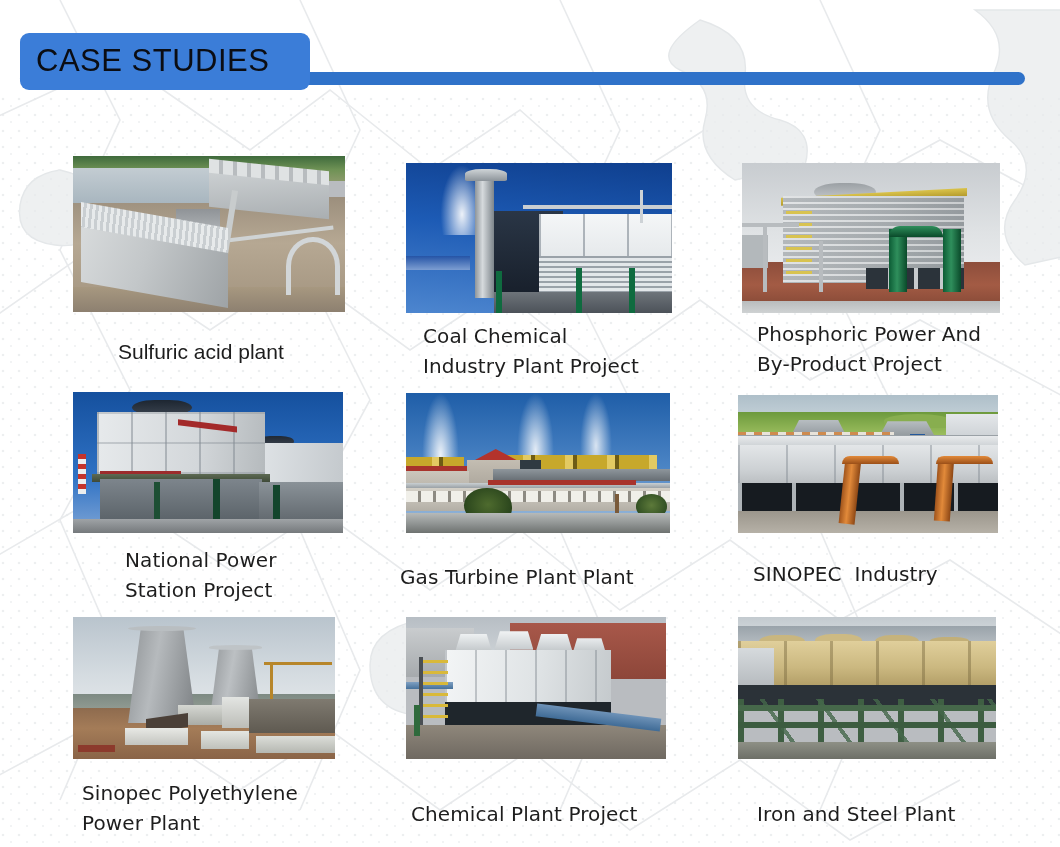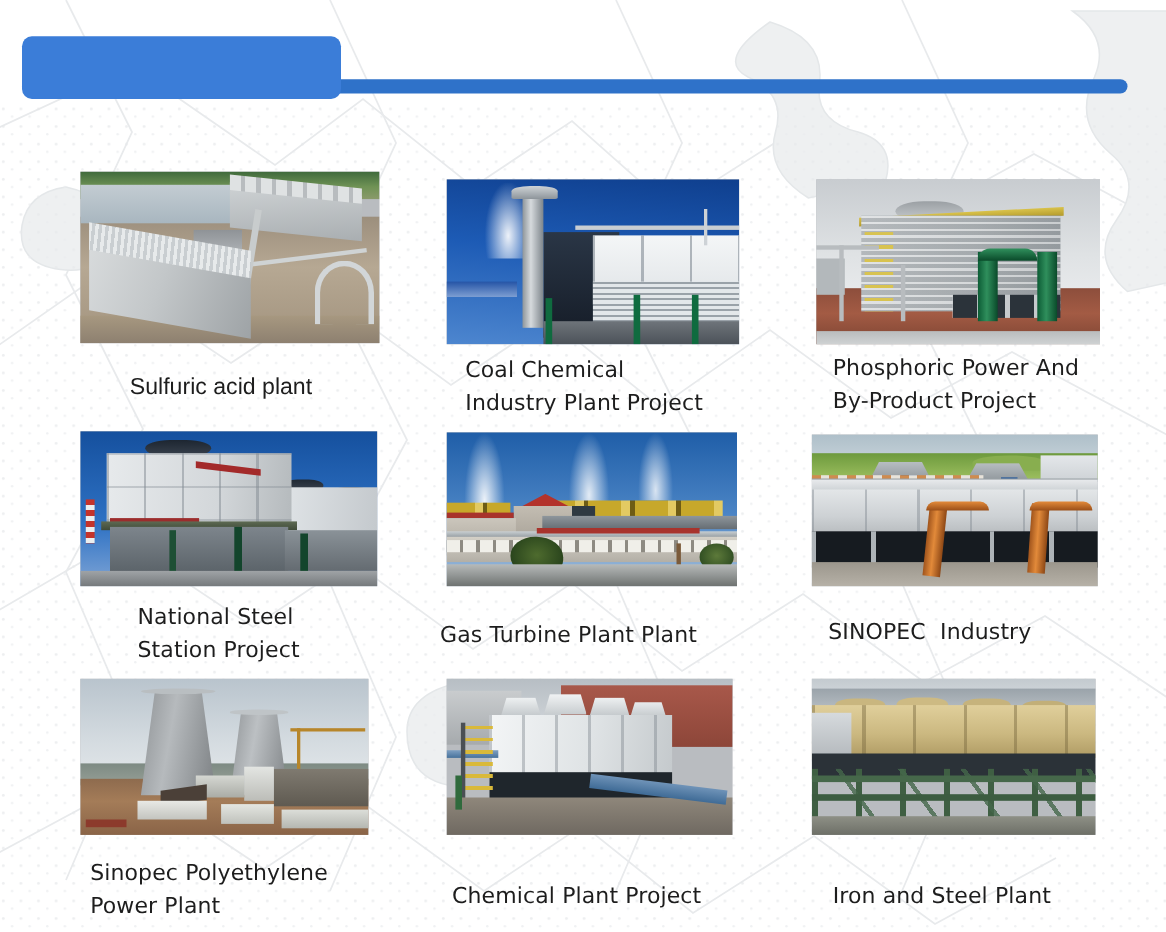--- a/index.html
+++ b/index.html
@@ -326,20 +326,21 @@
       <path d="M420 620 q60 20 50 60 q-10 40 -55 35 q-45 -5 -45 -50 q0 -35 50 -45 z"></path>
       <path d="M60 170 q45 10 40 45 q-5 35 -45 30 q-40 -5 -35 -40 q5 -30 40 -35 z"></path>
     </g>
     <rect x="0" y="95" width="1060" height="752" fill="url(#dots)" opacity="0.75"></rect>
   </svg>
 </div>
 
 <div id="header">
   <div id="header-bar"></div>
   <div id="header-tab"></div>
+  <div id="header-title">CASE STUDIES</div>
 </div>
 
 <div id="grid">
 
   <div class="case">
     <div class="photo" style="left:73px; top:156px; width:272px; height:156px;">
       <div class="ph-layer p1-ground"></div>
       <div class="ph-layer p1-sky"></div>
       <div class="ph-layer p1-river"></div>
       <div class="ph-layer p1-dirt"></div>
@@ -415,21 +416,21 @@
       <div class="ph-layer p4-red2"></div>
       <div class="ph-layer p4-deck"></div>
       <div class="ph-layer p4-lower"></div>
       <div class="ph-layer p4-lower2"></div>
       <div class="ph-layer p4-stack"></div>
       <div class="ph-layer p4-pipeg1"></div>
       <div class="ph-layer p4-pipeg2"></div>
       <div class="ph-layer p4-pipeg3"></div>
       <div class="ph-layer p4-road"></div>
     </div>
-    <div class="caption cap-humanist" style="left:125px; top:545px; width:250px;">National Steel
+    <div class="caption cap-humanist" style="left:125px; top:545px; width:250px;">National Power
 Station Project</div>
   </div>
 
   <div class="case">
     <div class="photo" style="left:406px; top:393px; width:264px; height:140px;">
       <div class="ph-layer p5-sky"></div>
       <div class="ph-layer p5-plume1"></div>
       <div class="ph-layer p5-plume2"></div>
       <div class="ph-layer p5-plume3"></div>
       <div class="ph-layer p5-fansL"></div>

